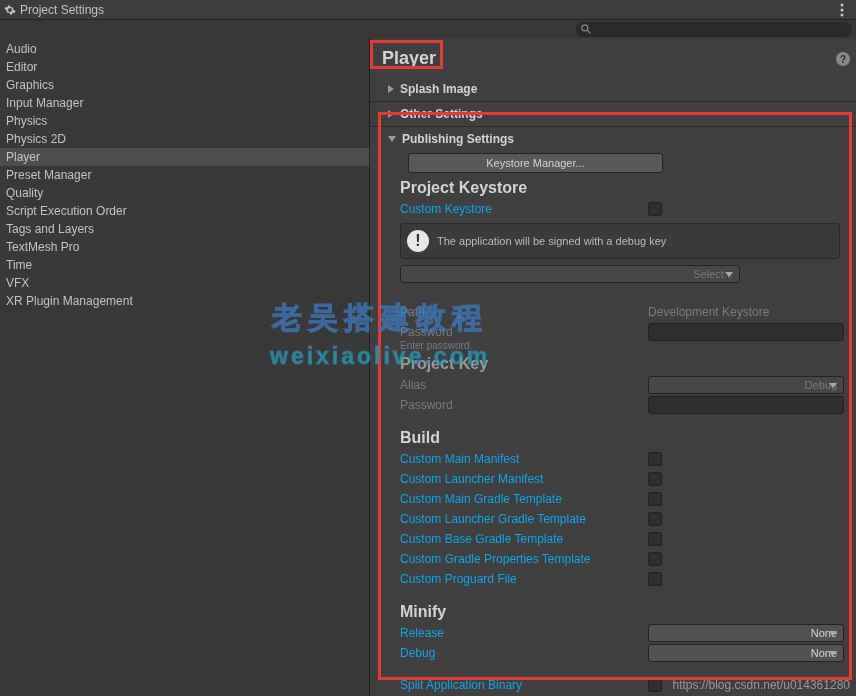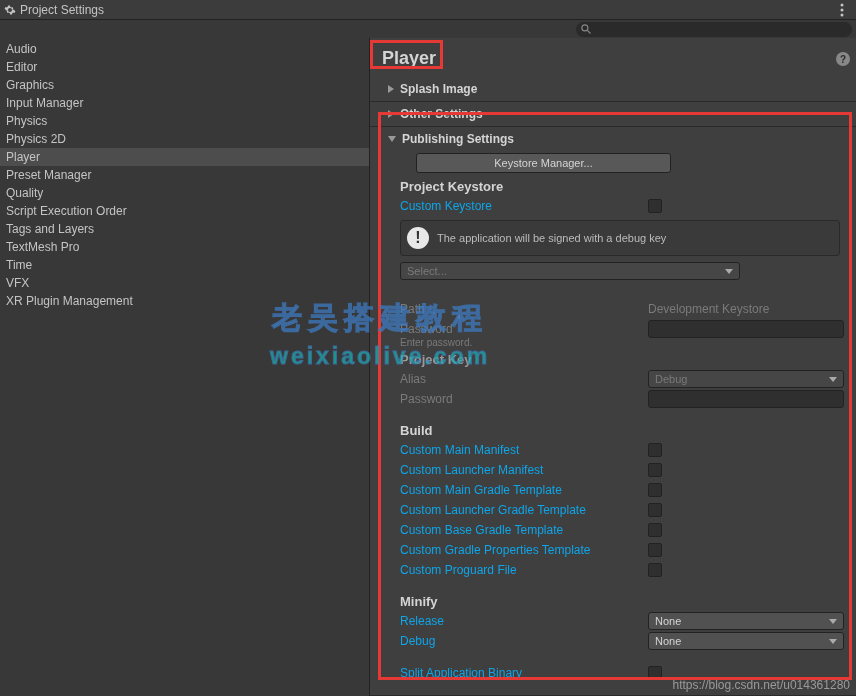--- a/index.html
+++ b/index.html
@@ -125,28 +125,28 @@
   width: 255px;
   height: 20px;
   background: #585858;
   border: 1px solid #222;
   border-radius: 3px;
   color: #d4d4d4;
   font-size: 11px;
   display: flex;
   align-items: center;
   justify-content: center;
-  margin-left: 16px;
+  margin-left: 8px;
   margin-bottom: 6px;
   cursor: pointer;
 }
 .group-label {
   font-weight: bold;
   color: #d4d4d4;
-  font-size: 13px;
+  font-size: 16px;
   margin: 4px 0 2px 0;
 }
 .row {
   display: flex;
   align-items: center;
   height: 20px;
   font-size: 12px;
 }
 .row .label {
   width: 248px;
@@ -186,20 +186,21 @@
   background: #515151;
   border: 1px solid #222;
   border-radius: 3px;
   display: flex;
   align-items: center;
   padding: 0 6px;
   color: #d4d4d4;
   font-size: 11px;
   position: relative;
   cursor: pointer;
+  justify-content: flex-end;
 }
 .dropdown.disabled { background: #464646; color: #7a7a7a; }
 .dropdown .arrow {
   position: absolute; right: 6px; top: 6px;
   width: 0; height: 0;
   border-width: 5px 4px 0 4px;
   border-style: solid;
   border-color: #aaa transparent transparent transparent;
 }
 .text-input {

